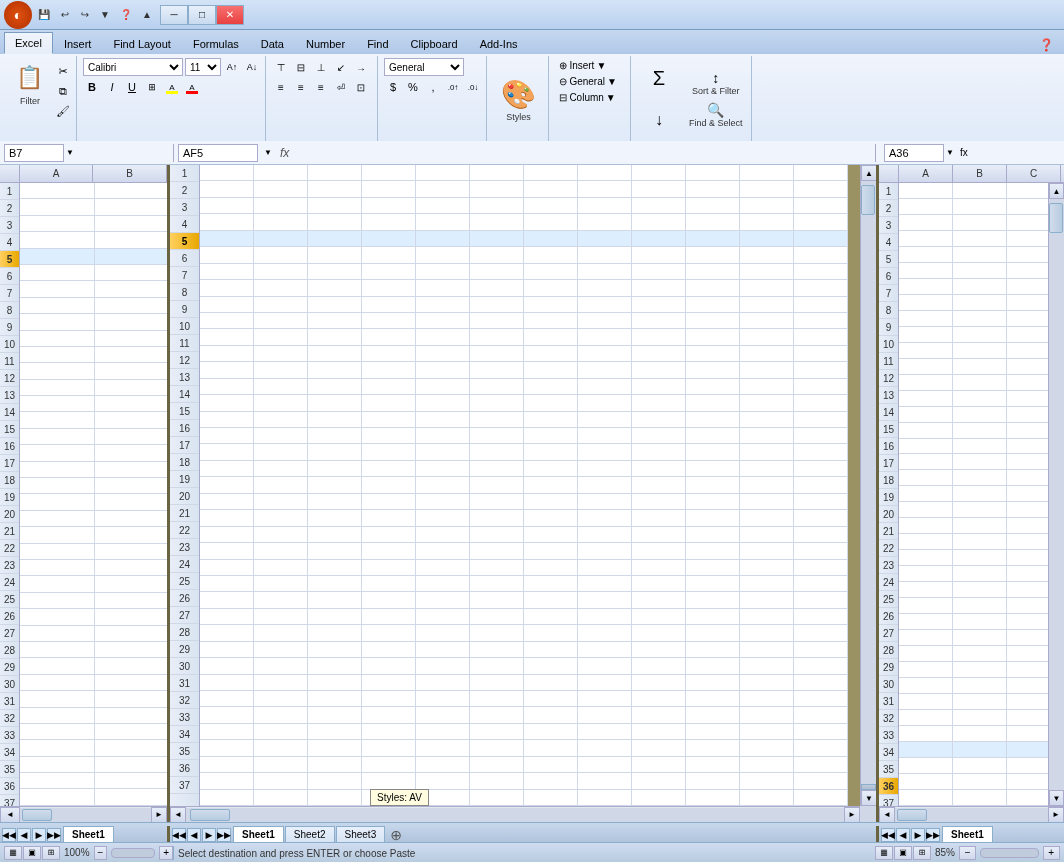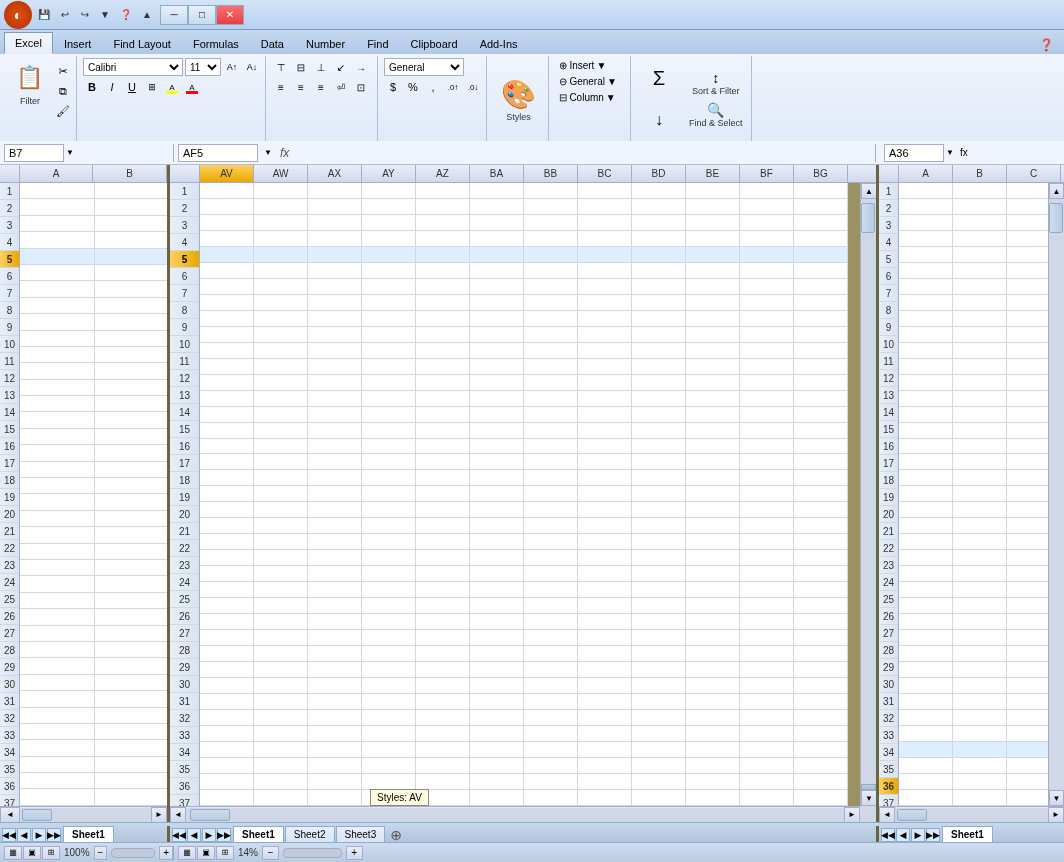--- a/index.html
+++ b/index.html
@@ -549,35 +549,20 @@
         <div style="width:20px;height:16px;background:linear-gradient(to bottom,#e8eef8,#d0d8ec);border:1px solid #aac;display:flex;align-items:center;justify-content:center;font-size:8px;cursor:pointer;">◄</div>
         <div style="flex:1;height:14px;background:#d0d8e8;position:relative;">
           <div style="height:12px;width:30px;background:linear-gradient(to bottom,#d0dcec,#b8cce0);border:1px solid #8aaecc;position:absolute;top:1px;left:2px;border-radius:2px;"></div>
         </div>
         <div style="width:16px;height:16px;background:linear-gradient(to bottom,#e8eef8,#d0d8ec);border:1px solid #aac;display:flex;align-items:center;justify-content:center;font-size:8px;cursor:pointer;">►</div>
       </div>
     </div>
 
     <div style="flex:1;display:flex;flex-direction:column;border-right:3px solid #6a6440;">
 
-      <div style="display:flex;background:linear-gradient(to bottom,#e8eef8,#d0d8ec);border-bottom:1px solid #aac;height:18px;flex-shrink:0;">
-        <div style="width:30px;min-width:30px;border-right:1px solid #aac;"></div>
-        <div style="min-width:54px;max-width:54px;display:flex;align-items:center;justify-content:center;font-size:10px;color:#333;border-right:1px solid #aac;background:linear-gradient(to bottom,#ffd060,#e8a800);">AV</div>
-        <div style="min-width:54px;max-width:54px;display:flex;align-items:center;justify-content:center;font-size:10px;color:#333;border-right:1px solid #aac;">AW</div>
-        <div style="min-width:54px;max-width:54px;display:flex;align-items:center;justify-content:center;font-size:10px;color:#333;border-right:1px solid #aac;">AX</div>
-        <div style="min-width:54px;max-width:54px;display:flex;align-items:center;justify-content:center;font-size:10px;color:#333;border-right:1px solid #aac;">AY</div>
-        <div style="min-width:54px;max-width:54px;display:flex;align-items:center;justify-content:center;font-size:10px;color:#333;border-right:1px solid #aac;">AZ</div>
-        <div style="min-width:54px;max-width:54px;display:flex;align-items:center;justify-content:center;font-size:10px;color:#333;border-right:1px solid #aac;">BA</div>
-        <div style="min-width:54px;max-width:54px;display:flex;align-items:center;justify-content:center;font-size:10px;color:#333;border-right:1px solid #aac;">BB</div>
-        <div style="min-width:54px;max-width:54px;display:flex;align-items:center;justify-content:center;font-size:10px;color:#333;border-right:1px solid #aac;">BC</div>
-        <div style="min-width:54px;max-width:54px;display:flex;align-items:center;justify-content:center;font-size:10px;color:#333;border-right:1px solid #aac;">BD</div>
-        <div style="min-width:54px;max-width:54px;display:flex;align-items:center;justify-content:center;font-size:10px;color:#333;border-right:1px solid #aac;">BE</div>
-        <div style="min-width:54px;max-width:54px;display:flex;align-items:center;justify-content:center;font-size:10px;color:#333;border-right:1px solid #aac;">BF</div>
-        <div style="min-width:54px;max-width:54px;display:flex;align-items:center;justify-content:center;font-size:10px;color:#333;border-right:1px solid #aac;">BG</div>
-      </div>
 
       <div style="display:flex;flex:1;overflow:hidden;">
 
         <div style="display:flex;flex:1;overflow:hidden;">
 
           <div style="width:30px;min-width:30px;background:linear-gradient(to right,#e8eef8,#d8e4f0);border-right:1px solid #aac;flex-shrink:0;">
             <div style="height:17px;display:flex;align-items:center;justify-content:center;font-size:10px;color:#333;border-bottom:1px solid #d0d8e8;">1</div>
             <div style="height:17px;display:flex;align-items:center;justify-content:center;font-size:10px;color:#333;border-bottom:1px solid #d0d8e8;">2</div>
             <div style="height:17px;display:flex;align-items:center;justify-content:center;font-size:10px;color:#333;border-bottom:1px solid #d0d8e8;">3</div>
             <div style="height:17px;display:flex;align-items:center;justify-content:center;font-size:10px;color:#333;border-bottom:1px solid #d0d8e8;">4</div>
@@ -1373,27 +1358,30 @@
         <div style="width:18px;height:14px;background:linear-gradient(to bottom,#e8eef8,#d0d8ec);border:1px solid #aac;display:flex;align-items:center;justify-content:center;font-size:8px;cursor:pointer;">▦</div>
         <div style="width:18px;height:14px;background:linear-gradient(to bottom,#e8eef8,#d0d8ec);border:1px solid #aac;display:flex;align-items:center;justify-content:center;font-size:8px;cursor:pointer;">▣</div>
         <div style="width:18px;height:14px;background:linear-gradient(to bottom,#e8eef8,#d0d8ec);border:1px solid #aac;display:flex;align-items:center;justify-content:center;font-size:8px;cursor:pointer;">⊞</div>
       </div>
       <span style="font-size:10px;color:#333;">100%</span>
       <div style="width:18px;height:14px;background:linear-gradient(to bottom,#e8eef8,#d0d8ec);border:1px solid #aac;display:flex;align-items:center;justify-content:center;font-size:10px;cursor:pointer;">−</div>
       <div style="width:60px;height:10px;background:#c0ccdc;border:1px solid #aac;border-radius:4px;"></div>
       <div style="width:18px;height:14px;background:linear-gradient(to bottom,#e8eef8,#d0d8ec);border:1px solid #aac;display:flex;align-items:center;justify-content:center;font-size:10px;cursor:pointer;">+</div>
     </div>
 
+    <div style="flex:1;">
+      <span style="font-size:10px;color:#333;">Select destination and press ENTER or choose Paste</span>
+    </div>
 
     <div style="width:185px;display:flex;align-items:center;gap:4px;">
       <div style="display:flex;gap:1px;">
         <div style="width:18px;height:14px;background:linear-gradient(to bottom,#e8eef8,#d0d8ec);border:1px solid #aac;display:flex;align-items:center;justify-content:center;font-size:8px;cursor:pointer;">▦</div>
         <div style="width:18px;height:14px;background:linear-gradient(to bottom,#e8eef8,#d0d8ec);border:1px solid #aac;display:flex;align-items:center;justify-content:center;font-size:8px;cursor:pointer;">▣</div>
         <div style="width:18px;height:14px;background:linear-gradient(to bottom,#e8eef8,#d0d8ec);border:1px solid #aac;display:flex;align-items:center;justify-content:center;font-size:8px;cursor:pointer;">⊞</div>
       </div>
-      <span style="font-size:10px;color:#333;">14%</span>
+      <span style="font-size:10px;color:#333;">85%</span>
       <div style="width:18px;height:14px;background:linear-gradient(to bottom,#e8eef8,#d0d8ec);border:1px solid #aac;display:flex;align-items:center;justify-content:center;font-size:10px;cursor:pointer;">−</div>
       <div style="width:60px;height:10px;background:#c0ccdc;border:1px solid #aac;border-radius:4px;"></div>
       <div style="width:18px;height:14px;background:linear-gradient(to bottom,#e8eef8,#d0d8ec);border:1px solid #aac;display:flex;align-items:center;justify-content:center;font-size:10px;cursor:pointer;">+</div>
     </div>
   </div>
 
 </div>
 
 </body></html>

